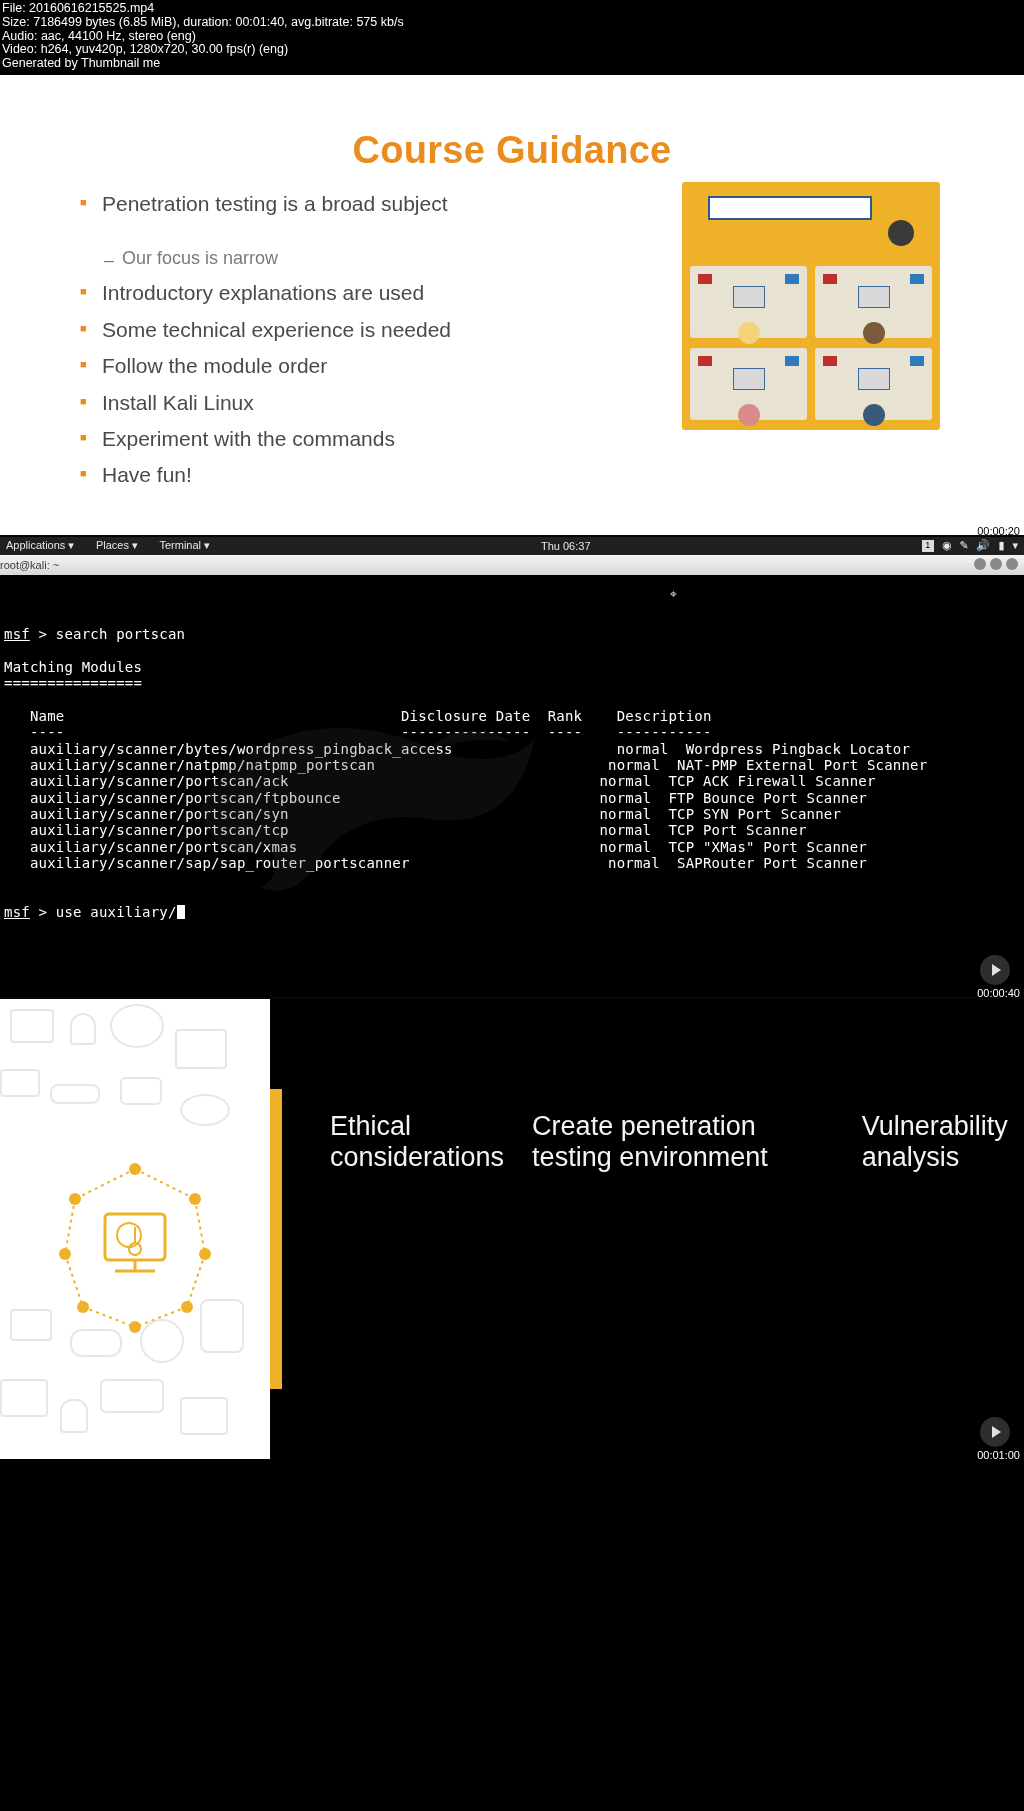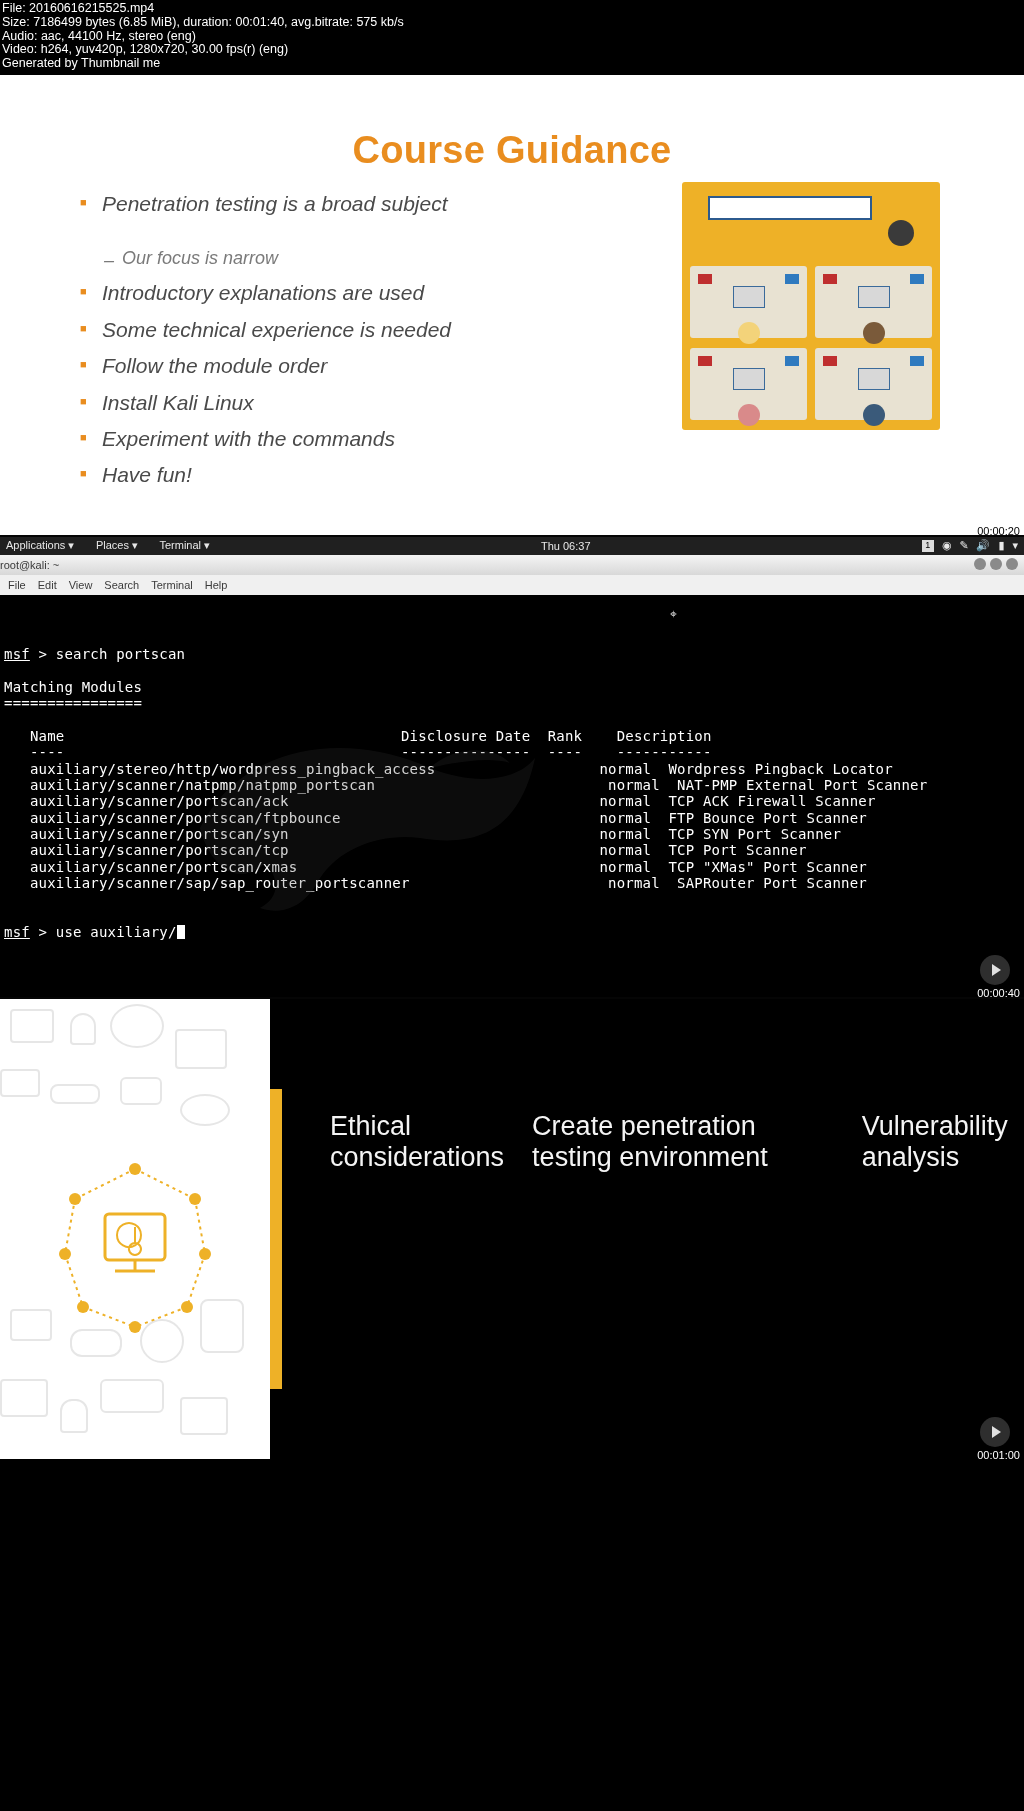--- a/index.html
+++ b/index.html
@@ -31,21 +31,20 @@
     text-align: center;
     font-size: 38px;
     font-weight: 600;
     color: #e98d1f;
     margin-top: 54px;
     letter-spacing: .3px;
   }
   .slide-body {
     display: flex;
     padding: 10px 40px 0 80px;
-    font-style: italic;
   }
   .bullets {
     flex: 1 1 auto;
     font-size: 21px;
     color: #4a4a4a;
     line-height: 1.4;
   }
   .bullets ul { list-style: none; padding: 0; margin: 0; }
   .bullets li { position: relative; padding-left: 22px; margin: 7px 0; }
   .bullets li::before {
@@ -366,44 +365,36 @@
 
   <div class="titlebar">
     <span>root@kali: ~</span>
     <div class="winbtns">
       <span></span>
       <span></span>
       <span></span>
     </div>
   </div>
 
-  <div class="menubar">
-    <span>File</span>
-    <span>Edit</span>
-    <span>View</span>
-    <span>Search</span>
-    <span>Terminal</span>
-    <span>Help</span>
-  </div>
 
   <div class="term">
     <div class="dragon">
       <svg viewBox="0 0 360 230">
           <path fill="#3a3a3a" d="M20 120 C60 40 160 20 250 60 C300 80 340 70 355 50 C340 120 300 140 240 130 C200 125 160 140 140 170 C130 190 110 210 80 200 C100 190 100 170 85 155 C60 180 30 160 20 120 Z M250 60 C270 40 310 35 330 55 C310 48 270 55 250 60 Z"></path>
         </svg>
     </div>
     <div class="mouseptr">⌖</div>
 <span class="msf">msf</span> &gt; <span>search portscan</span>
 
 <span>Matching Modules</span>
 <span>================</span>
 
    <span>Name</span>                                       <span>Disclosure Date</span>  <span>Rank</span>    <span>Description</span>
    <span>----</span>                                       <span>---------------</span>  <span>----</span>    <span>-----------</span>
-   <span>auxiliary/stereo/http/wordpress_pingback_access</span>                   <span>normal</span>  <span>Wordpress Pingback Locator</span>
+   <span>auxiliary/scanner/bytes/wordpress_pingback_access</span>                   <span>normal</span>  <span>Wordpress Pingback Locator</span>
    <span>auxiliary/scanner/natpmp/natpmp_portscan</span>                           <span>normal</span>  <span>NAT-PMP External Port Scanner</span>
    <span>auxiliary/scanner/portscan/ack</span>                                    <span>normal</span>  <span>TCP ACK Firewall Scanner</span>
    <span>auxiliary/scanner/portscan/ftpbounce</span>                              <span>normal</span>  <span>FTP Bounce Port Scanner</span>
    <span>auxiliary/scanner/portscan/syn</span>                                    <span>normal</span>  <span>TCP SYN Port Scanner</span>
    <span>auxiliary/scanner/portscan/tcp</span>                                    <span>normal</span>  <span>TCP Port Scanner</span>
    <span>auxiliary/scanner/portscan/xmas</span>                                   <span>normal</span>  <span>TCP "XMas" Port Scanner</span>
    <span>auxiliary/scanner/sap/sap_router_portscanner</span>                       <span>normal</span>  <span>SAPRouter Port Scanner</span>
 
 
 <span class="msf">msf</span> &gt; <span>use auxiliary/</span><span class="cursor"></span>

